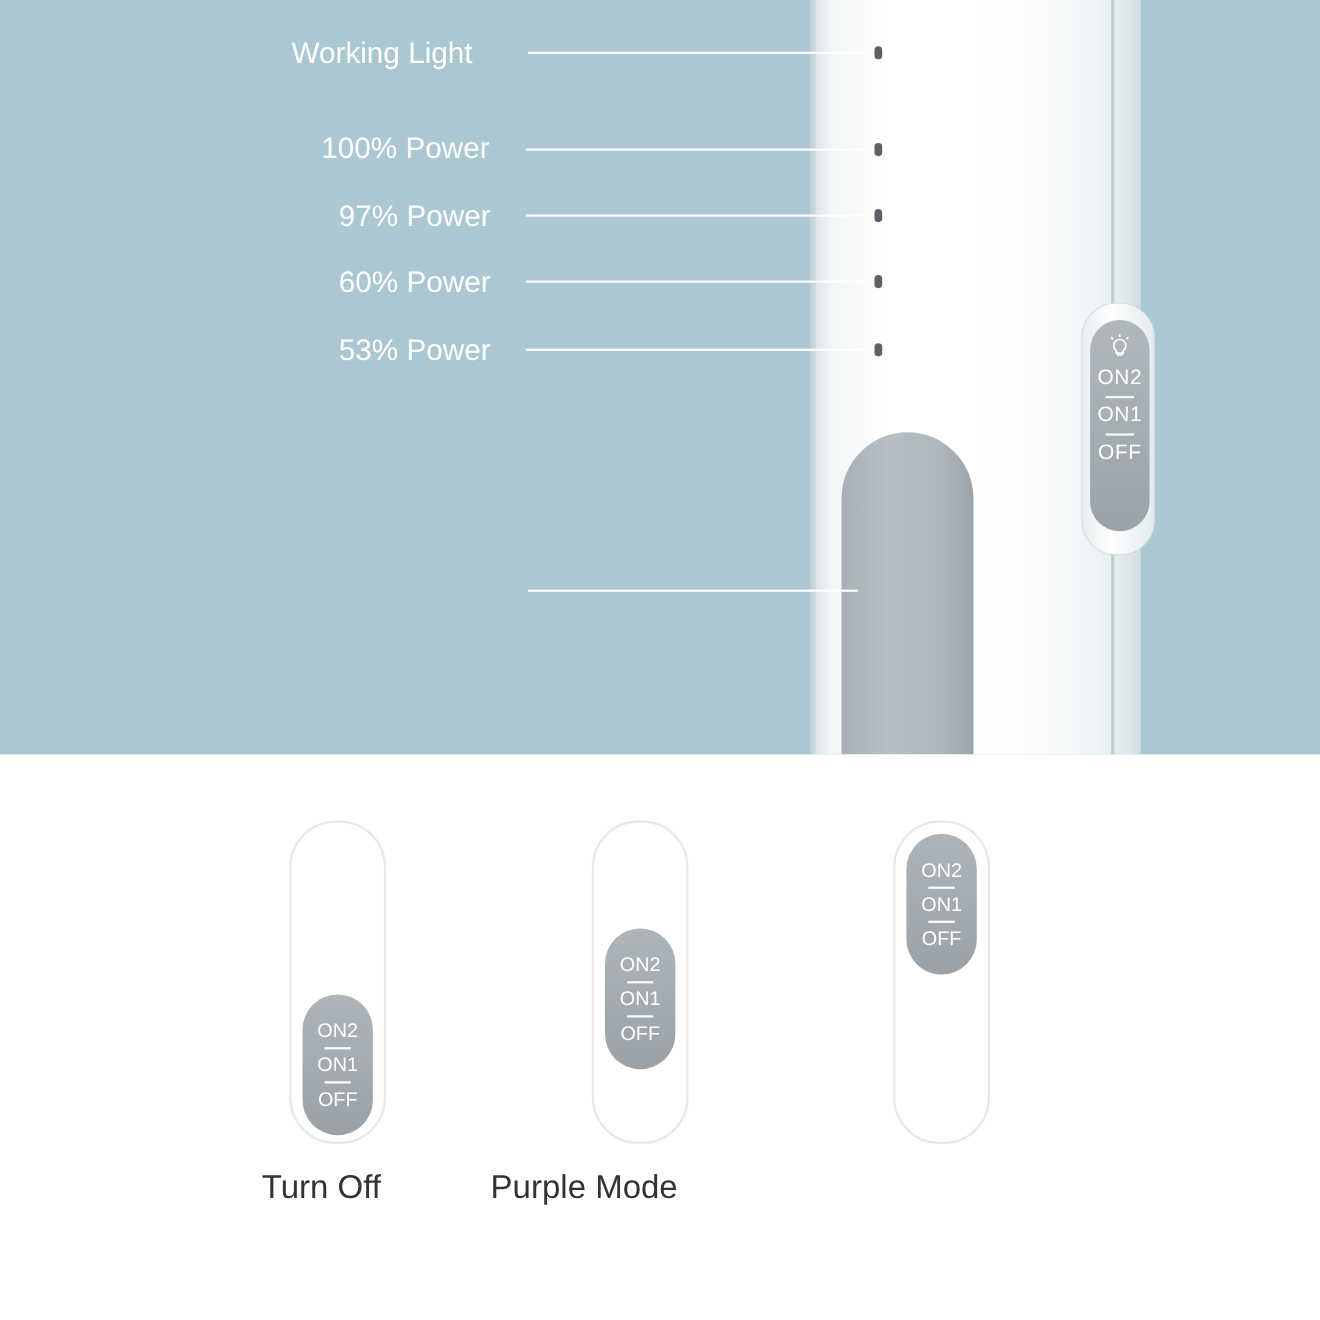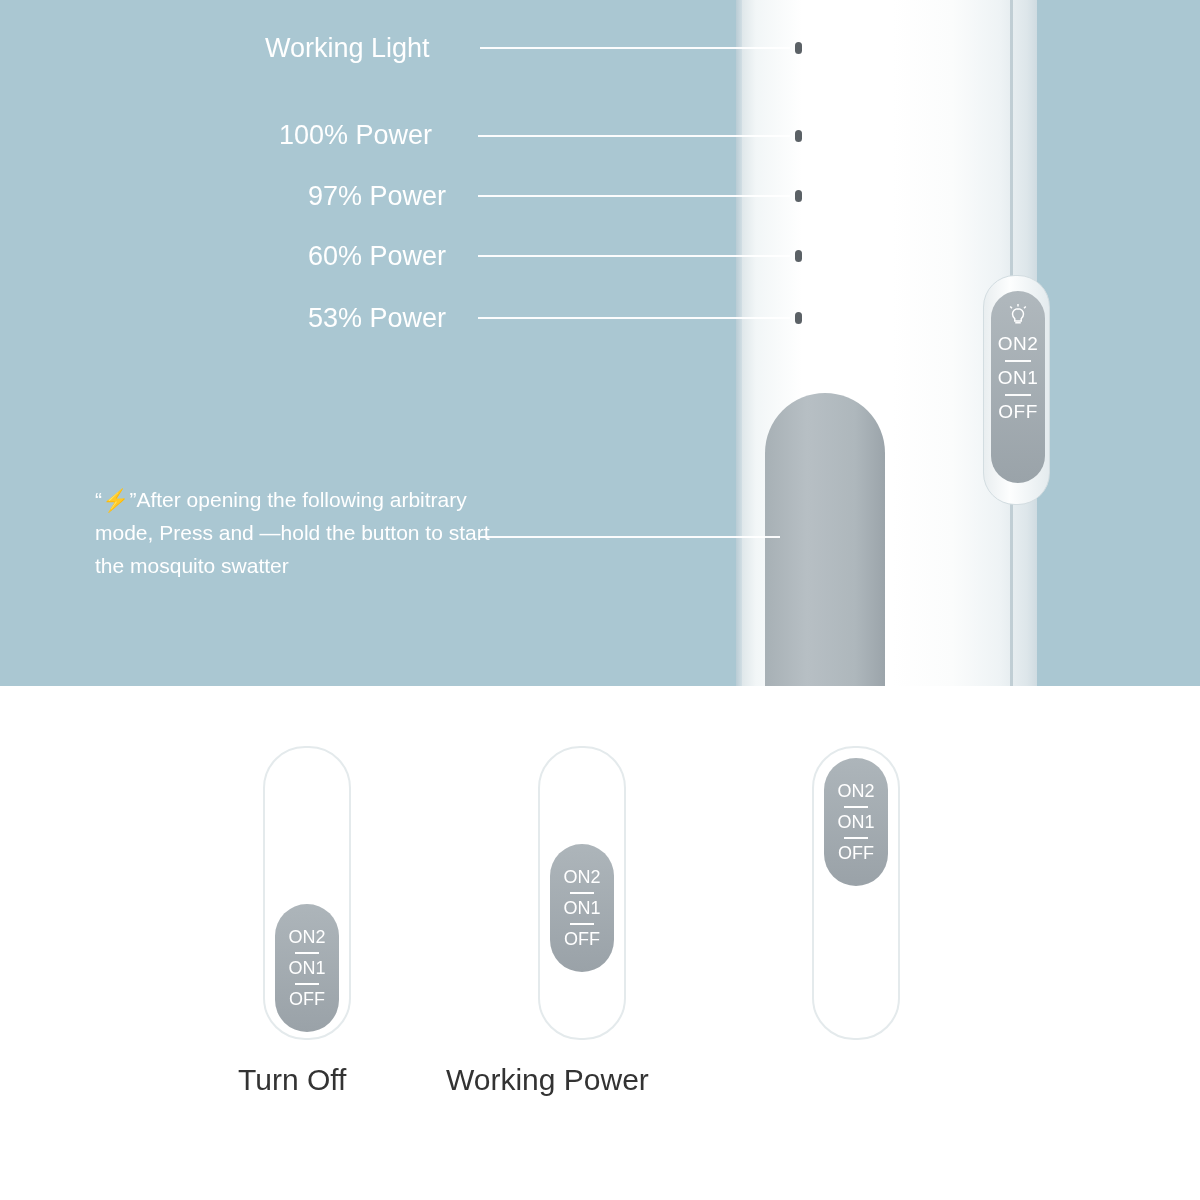--- a/index.html
+++ b/index.html
@@ -251,28 +251,25 @@
     </div>
 
     <div class="leader" style="left:480px; top:47px; width:310px;"></div>
     <div class="leader" style="left:478px; top:135px; width:312px;"></div>
     <div class="leader" style="left:478px; top:195px; width:312px;"></div>
     <div class="leader" style="left:478px; top:255px; width:312px;"></div>
     <div class="leader" style="left:478px; top:317px; width:312px;"></div>
     <div class="leader" style="left:480px; top:536px; width:300px;"></div>
 
     <div class="callout" style="left:265px; top:33px;">Working Light</div>
-    <div class="callout" style="left:279px; top:120px;">100% Power</div>
+    <div class="callout" style="left:292px; top:120px;">100% Power</div>
     <div class="callout" style="left:308px; top:181px;">97% Power</div>
     <div class="callout" style="left:308px; top:241px;">60% Power</div>
     <div class="callout" style="left:308px; top:303px;">53% Power</div>
 
-    <div class="note-block">
-      <span>“</span><span class="bolt">⚡</span><span>”</span><span>After opening the following arbitrary mode, Press and —hold the button to start the mosquito swatter</span>
-    </div>
   </div>
 
   <div class="bottom-panel">
 
     <div class="mode-item" style="left:263px; top:60px;">
       <div class="mode-housing">
         <div class="mode-knob" style="top:156px;">
           <span class="lbl">ON2</span>
           <span class="dash"></span>
           <span class="lbl">ON1</span>
@@ -287,21 +284,21 @@
       <div class="mode-housing">
         <div class="mode-knob" style="top:96px;">
           <span class="lbl">ON2</span>
           <span class="dash"></span>
           <span class="lbl">ON1</span>
           <span class="dash"></span>
           <span class="lbl">OFF</span>
         </div>
       </div>
     </div>
-    <div class="mode-caption" style="left:446px; top:375px;">Working Power</div>
+    <div class="mode-caption" style="left:446px; top:375px;">Purple Mode</div>
 
     <div class="mode-item" style="left:812px; top:60px;">
       <div class="mode-housing">
         <div class="mode-knob" style="top:10px;">
           <span class="lbl">ON2</span>
           <span class="dash"></span>
           <span class="lbl">ON1</span>
           <span class="dash"></span>
           <span class="lbl">OFF</span>
         </div>

